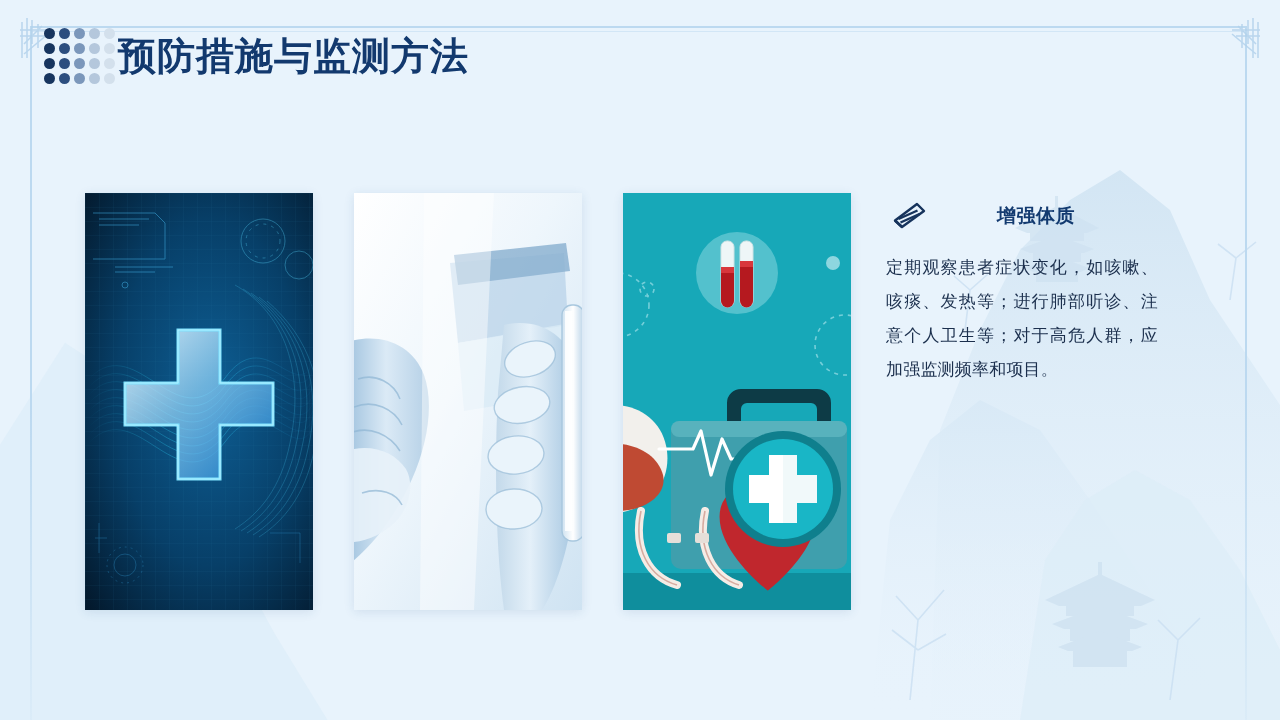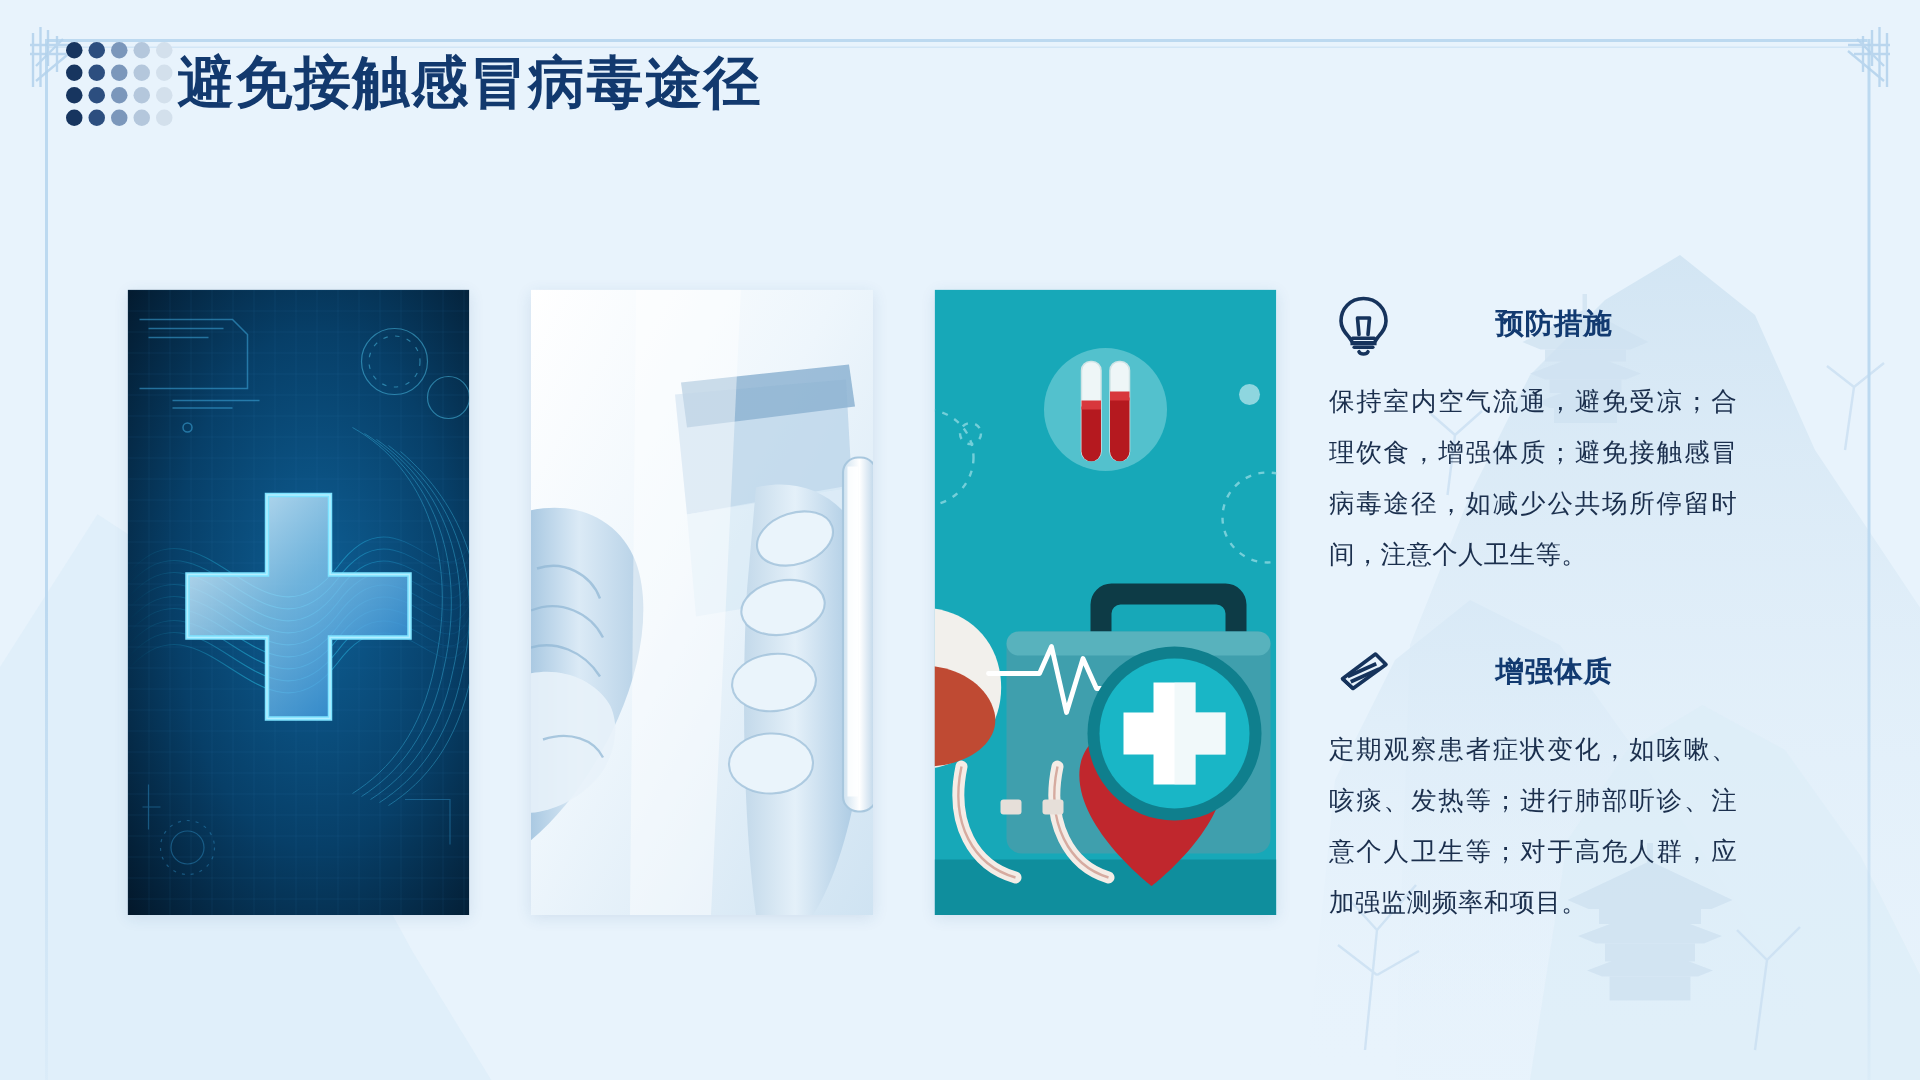--- a/index.html
+++ b/index.html
@@ -169,21 +169,21 @@
       <span class="dot" style="background: rgb(44, 78, 127);"></span>
       <span class="dot" style="background: rgb(123, 151, 187);"></span>
       <span class="dot" style="background: rgb(180, 199, 220);"></span>
       <span class="dot" style="background: rgb(211, 224, 236);"></span>
       <span class="dot" style="background: rgb(23, 53, 95);"></span>
       <span class="dot" style="background: rgb(44, 78, 127);"></span>
       <span class="dot" style="background: rgb(123, 151, 187);"></span>
       <span class="dot" style="background: rgb(180, 199, 220);"></span>
       <span class="dot" style="background: rgb(211, 224, 236);"></span>
     </div>
-  <div class="title">避免接触感冒病毒途径</div>
+  <div class="title">预防措施与监测方法</div>
 </div>
 
 <div class="photos">
 
   <div class="photo">
     <svg viewBox="0 0 228 417" aria-hidden="true">
       <defs>
         <radialGradient id="p1bg" cx="55%" cy="48%" r="75%">
           <stop offset="0%" stop-color="#0e5f95"></stop>
           <stop offset="55%" stop-color="#073f68"></stop>
@@ -366,36 +366,20 @@
       <circle cx="160" cy="296" r="58" fill="#0f7f8d"></circle>
       <circle cx="160" cy="296" r="50" fill="#19b6c6"></circle>
       <path d="M146 262 h28 v20 h20 v28 h-20 v20 h-28 v-20 h-20 v-28 h20 z" fill="#ffffff"></path>
       <path d="M160 262 h14 v20 h20 v28 h-20 v20 h-14 z" fill="#e6f4f6" opacity=".55"></path>
     </svg>
   </div>
 </div>
 
 <div class="info">
 
-  <div class="info-block">
-    <div class="info-head">
-      <svg class="info-icon" viewBox="0 0 46 46">
-        <g fill="none" stroke="#16335c" stroke-width="2.4" stroke-linecap="round">
-          <path d="M23 6 C14 6 8 13 8 21 C8 26 11 29 13.5 32 C15 33.8 15.5 35 15.5 36 L30.5 36 C30.5 35 31 33.8 32.5 32 C35 29 38 26 38 21 C38 13 32 6 23 6 Z"></path>
-          <path d="M19 19 L20 30 M27 19 L26 30 M19 19 L27 19"></path>
-          <path d="M15.8 32.5 L30.2 32.5"></path>
-          <path d="M16 35.5 L30 35.5"></path>
-          <path d="M16.8 38.5 L29.2 38.5"></path>
-          <path d="M20 41.5 C21 43.5 25 43.5 26 41.5"></path>
-        </g>
-      </svg>
-      <div class="info-title">预防措施</div>
-    </div>
-    <div class="info-body">保持室内空气流通，避免受凉；合理饮食，增强体质；避免接触感冒病毒途径，如减少公共场所停留时间，注意个人卫生等。</div>
-  </div>
 
   <div class="info-block">
     <div class="info-head">
       <svg class="info-icon" viewBox="0 0 46 46">
         <g fill="none" stroke="#16335c" stroke-width="2.4" stroke-linejoin="round">
           <path d="M9 27.5 L31 11 L38 18 L16 34 Z"></path>
           <path d="M12.5 26 L31.5 17.5"></path>
           <path d="M14.5 29.5 L33.5 21"></path>
           <path d="M9 27.5 L16 34"></path>
         </g>

